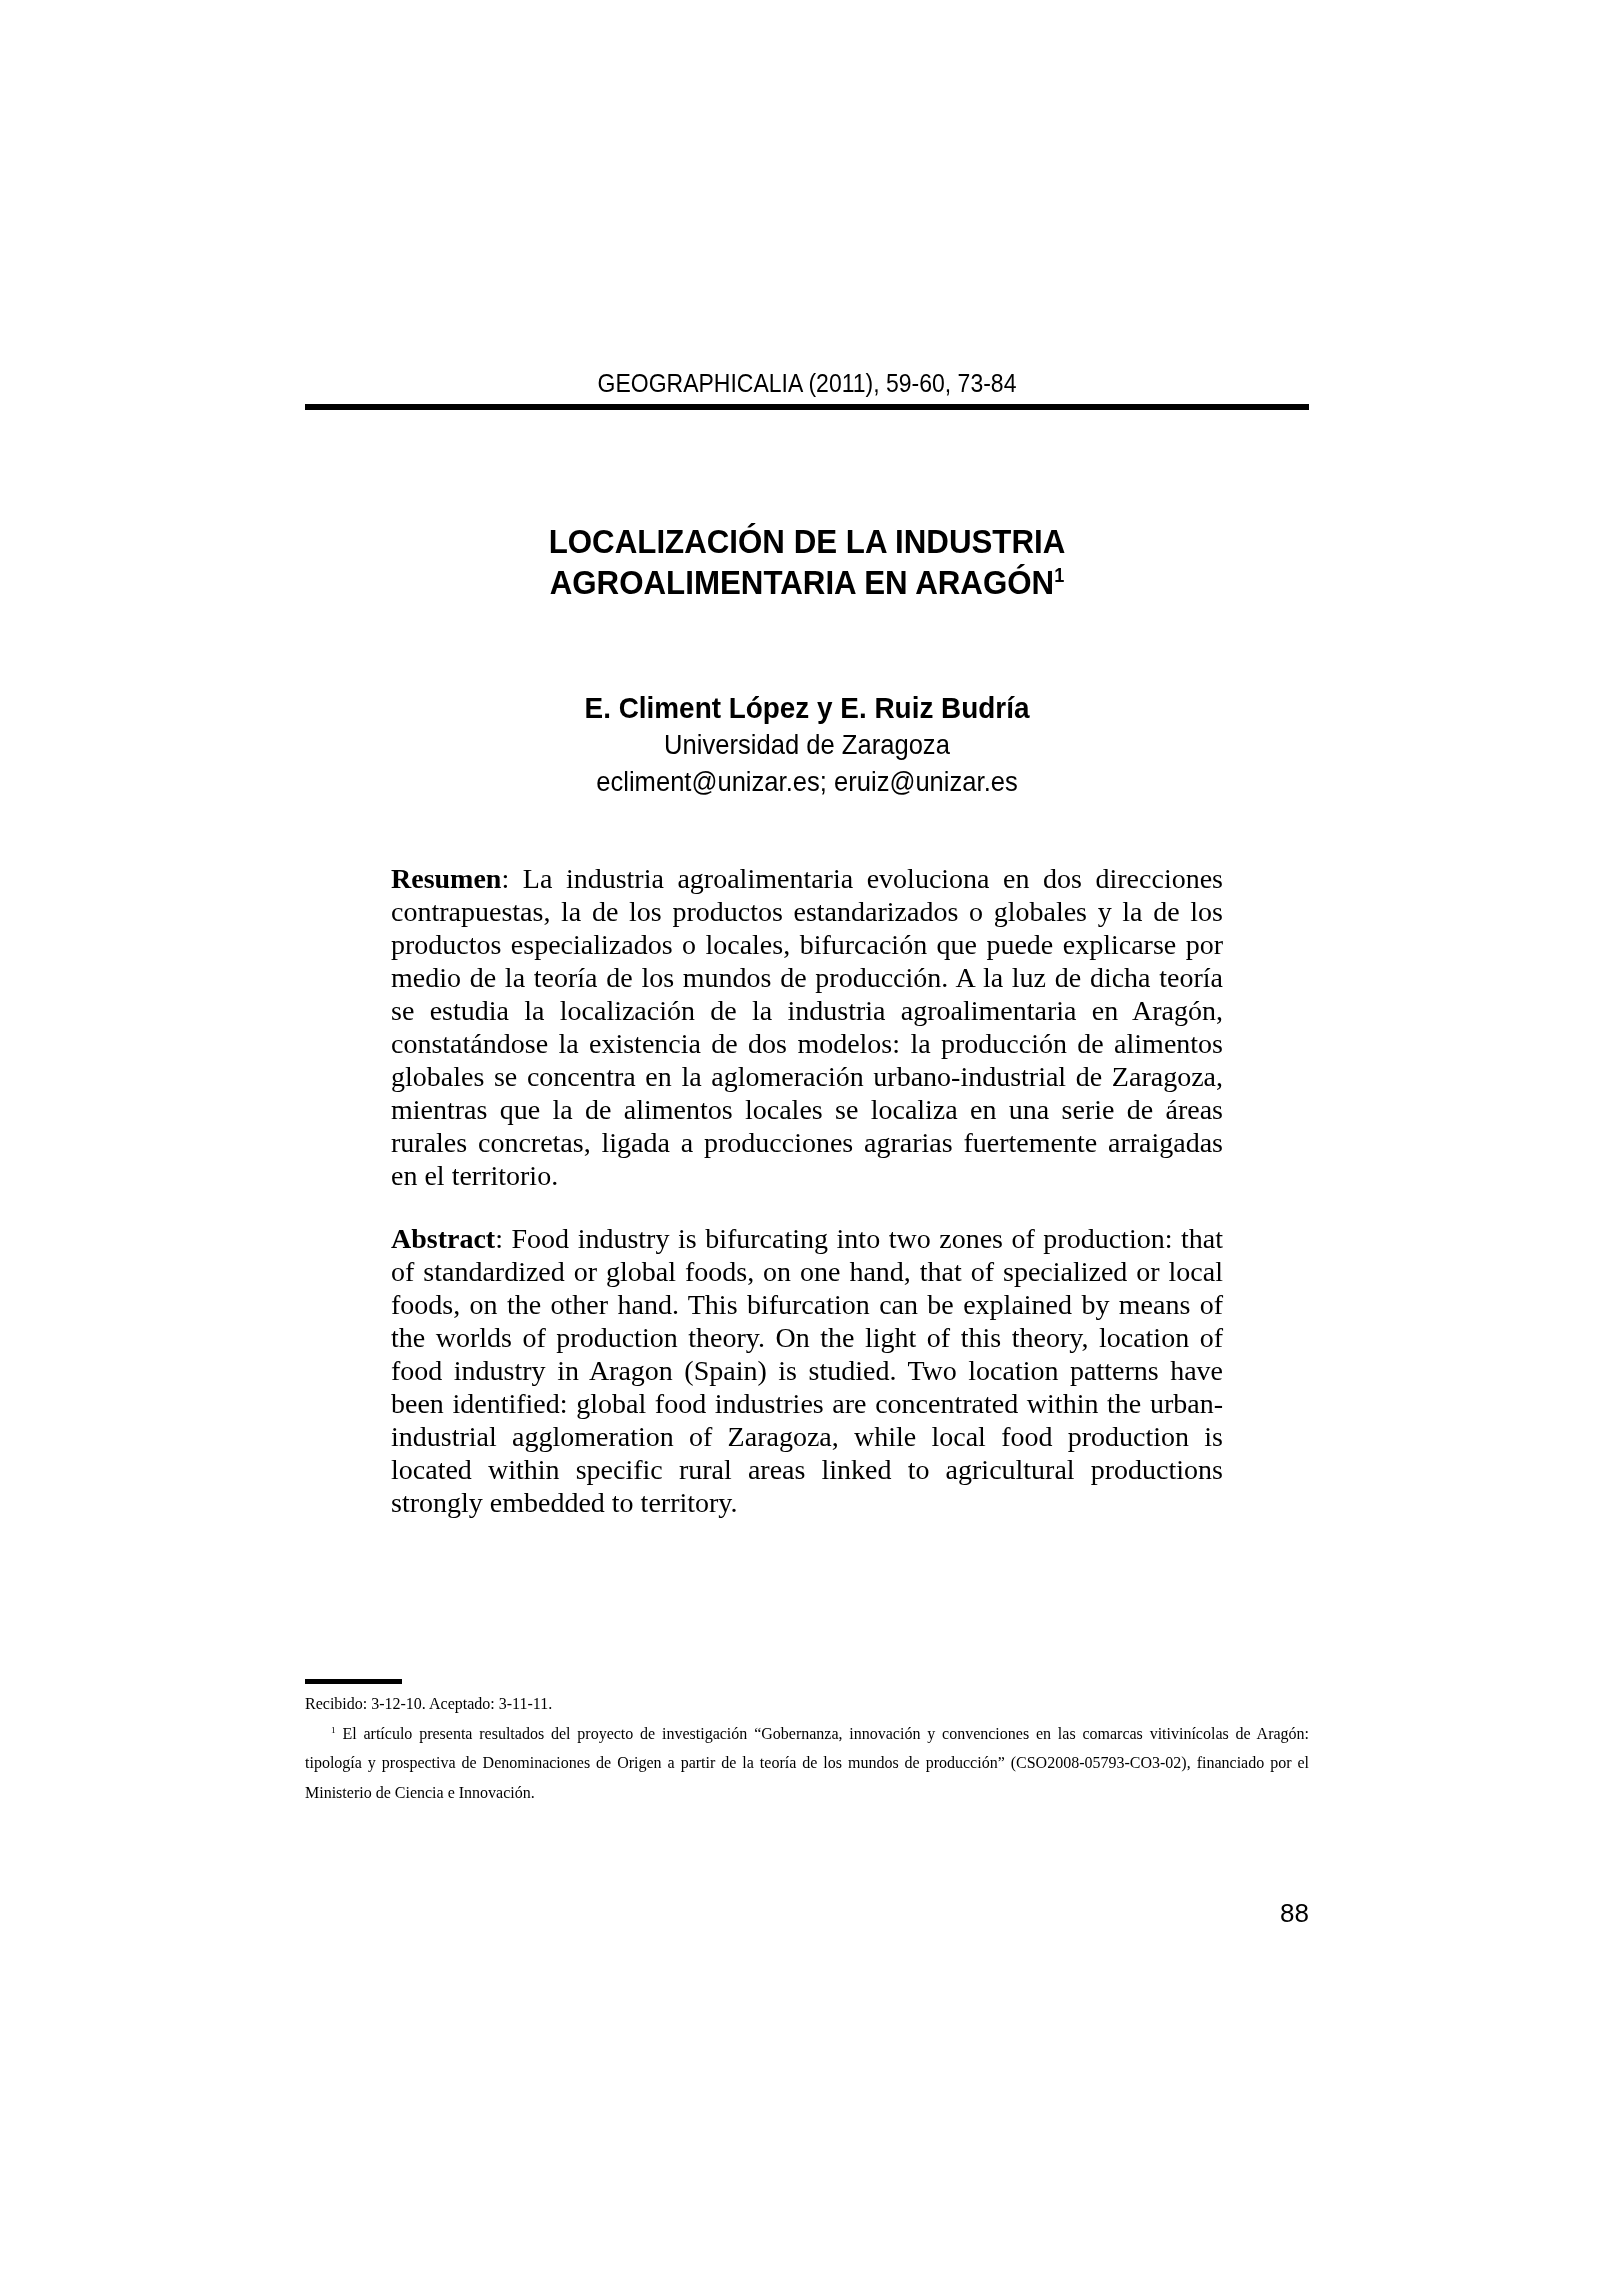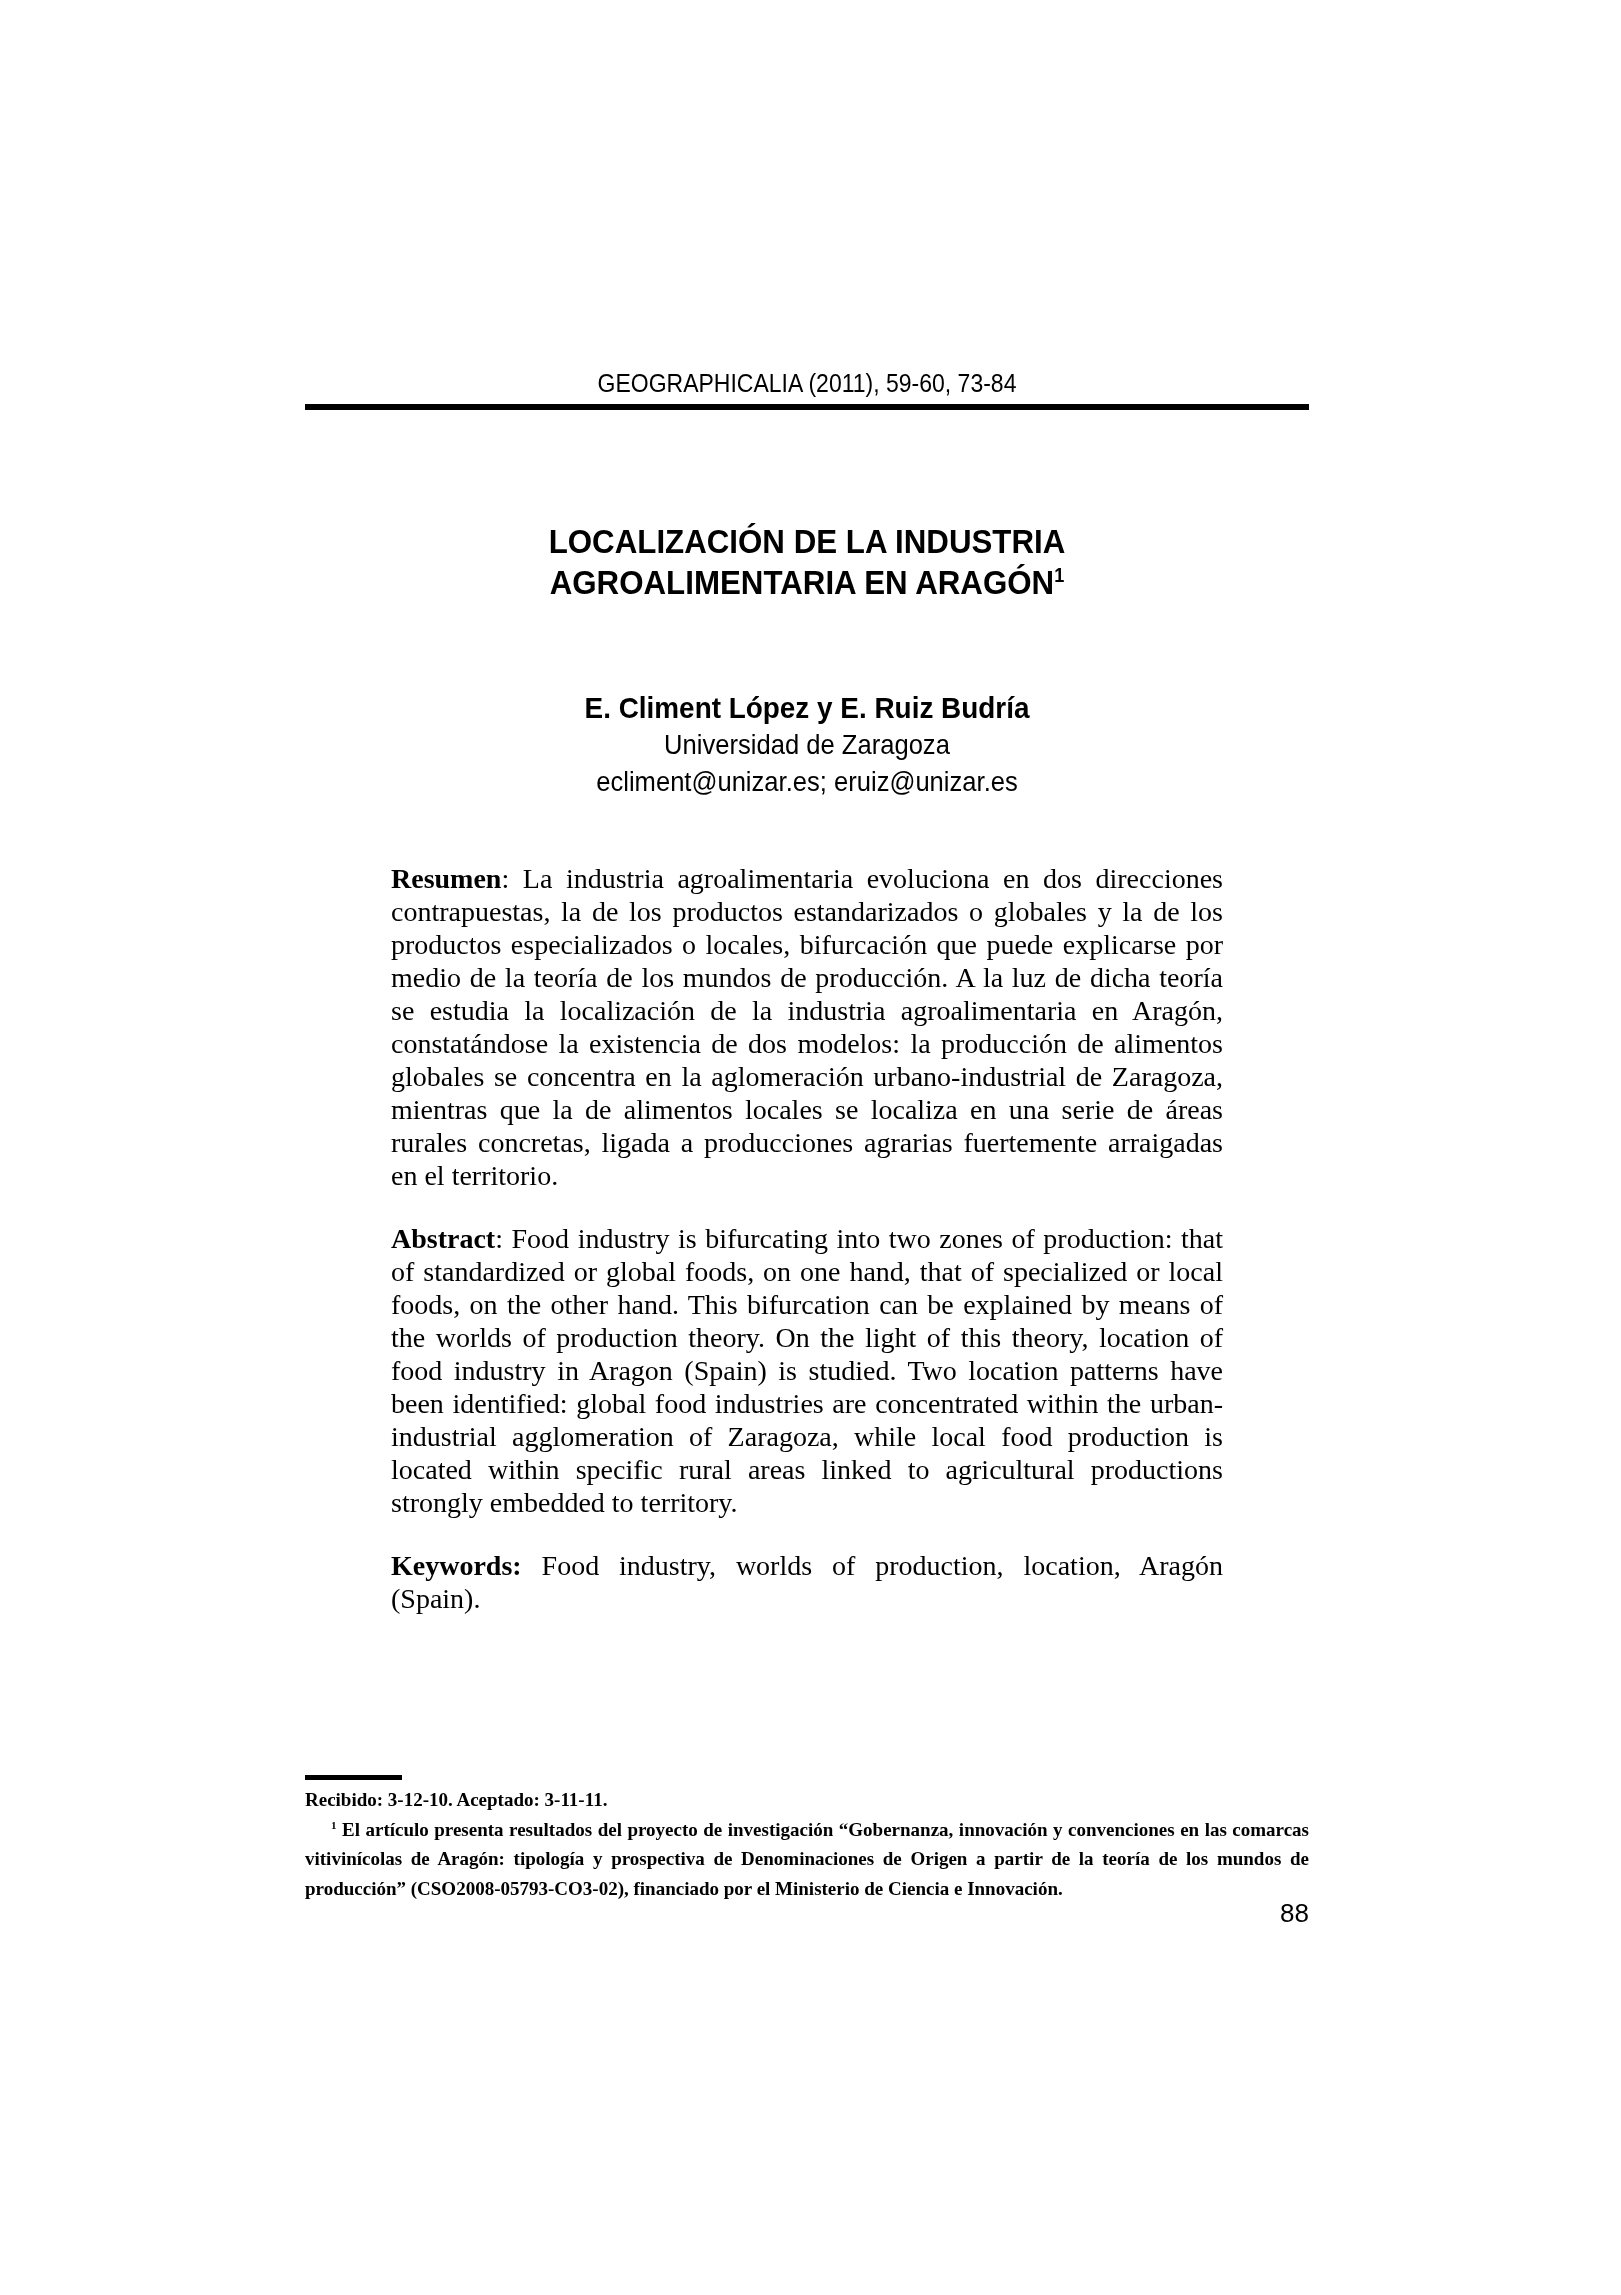--- a/index.html
+++ b/index.html
@@ -96,26 +96,25 @@
     font-weight: bold;
   }
   sup.marker {
     font-size: 58%;
     vertical-align: super;
     line-height: 0;
   }
   
   .footnote-area {
     position: absolute;
-    top: 1775px;
+    top: 1679px;
     left: 305px;
     width: 1004px;
-    font-size: 19px;
+    font-size: 16px;
     line-height: 29.5px;
-    font-weight: bold;
   }
   .footnote-rule {
     width: 97px;
     height: 4.6px;
     background: #000000;
     margin-bottom: 5.9px;
   }
   .footnote-received {
     text-align: left;
   }
@@ -155,21 +154,20 @@
     <div class="emails">ecliment@unizar.es; eruiz@unizar.es</div>
   </div>
 
   <div class="abstract-area">
 
     <p><b class="run-in">Resumen</b><span>: </span><span>La industria agroalimentaria evoluciona en dos direcciones contrapuestas, la de los productos estandarizados o globales y la de los productos especializados o locales, bifurcación que puede explicarse por medio de la teoría de los mundos de producción. A la luz de dicha teoría se estudia la localización de la industria agroalimentaria en Aragón, constatándose la existencia de dos modelos: la producción de alimentos globales se concentra en la aglomeración urbano-industrial de Zaragoza, mientras que la de alimentos locales se localiza en una serie de áreas rurales concretas, ligada a producciones agrarias fuertemente arraigadas en el territorio.</span></p>
 
 
     <p><b class="run-in">Abstract</b><span>: </span><span>Food industry is bifurcating into two zones of production: that of standardized or global foods, on one hand, that of specialized or local foods, on the other hand. This bifurcation can be explained by means of the worlds of production theory. On the light of this theory, location of food industry in Aragon (Spain) is studied. Two location patterns have been identified: global food industries are concentrated within the urban-industrial agglomeration of Zaragoza, while local food production is located within specific rural areas linked to agricultural productions strongly embedded to territory.</span></p>
 
-    <p><b class="run-in">Keywords:</b><span> </span><span>Food industry, worlds of production, location, Aragón (Spain).</span></p>
 
   </div>
 
   <div class="footnote-area">
     <div class="footnote-rule"></div>
     <div class="footnote-received">Recibido: 3-12-10. Aceptado: 3-11-11.</div>
     <p class="footnote-paragraph"><sup class="marker">1</sup> <span>El artículo presenta resultados del proyecto de investigación “Gobernanza, innovación y convenciones en las comarcas vitivinícolas de Aragón: tipología y prospectiva de Denominaciones de Origen a partir de la teoría de los mundos de producción” (CSO2008-05793-CO3-02), financiado por el Ministerio de Ciencia e Innovación.</span></p>
   </div>
 
   <div class="page-number sans">88</div>

